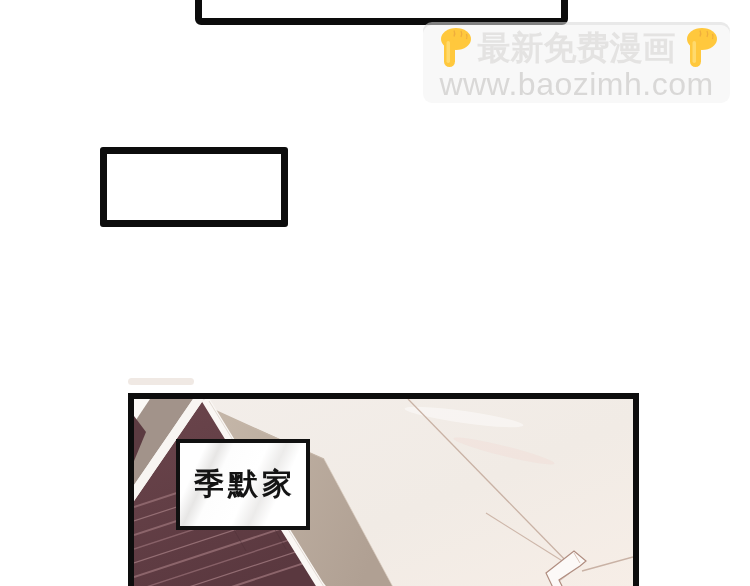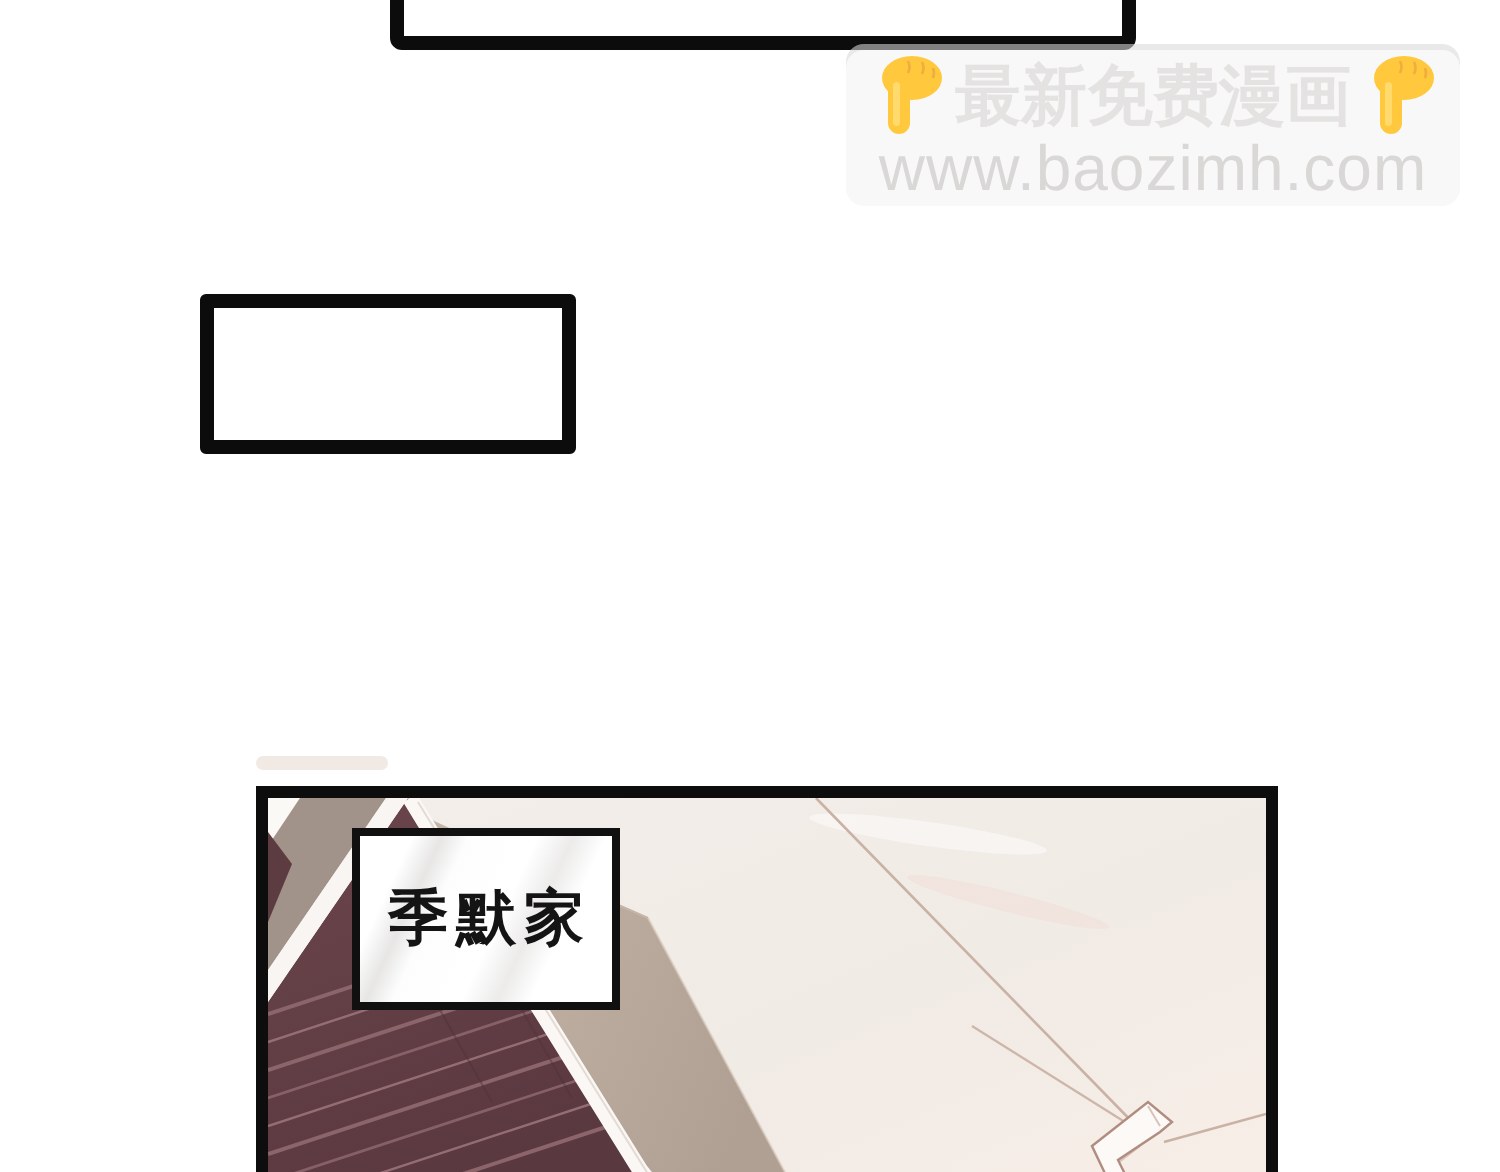--- a/index.html
+++ b/index.html
@@ -37,21 +37,21 @@
 
   
   .panel {
     position:absolute; left:128px; top:393px; width:511px; height:215px;
     border:6px solid #0d0d0d; background:#f2ece6; overflow:hidden;
   }
   .scene { position:absolute; left:0; top:0; width:499px; height:203px; display:block; }
 
   
   .label-box {
-    position:absolute; left:42px; top:15px; width:134px; height:91px;
+    position:absolute; left:42px; top:40px; width:134px; height:91px;
     border:4px solid #101010;
     background:linear-gradient(115deg,#ffffff 16%,#e7e6e5 25%,#fdfdfd 33%,#ffffff 54%,#ecebea 65%,#ffffff 75%);
     display:flex; align-items:center; justify-content:center;
   }
   .label-text { font-size:30px; font-weight:700; color:#141414; letter-spacing:4px; padding-left:4px; }
 </style>
 </head>
 <body>
 
 <div class="page">

